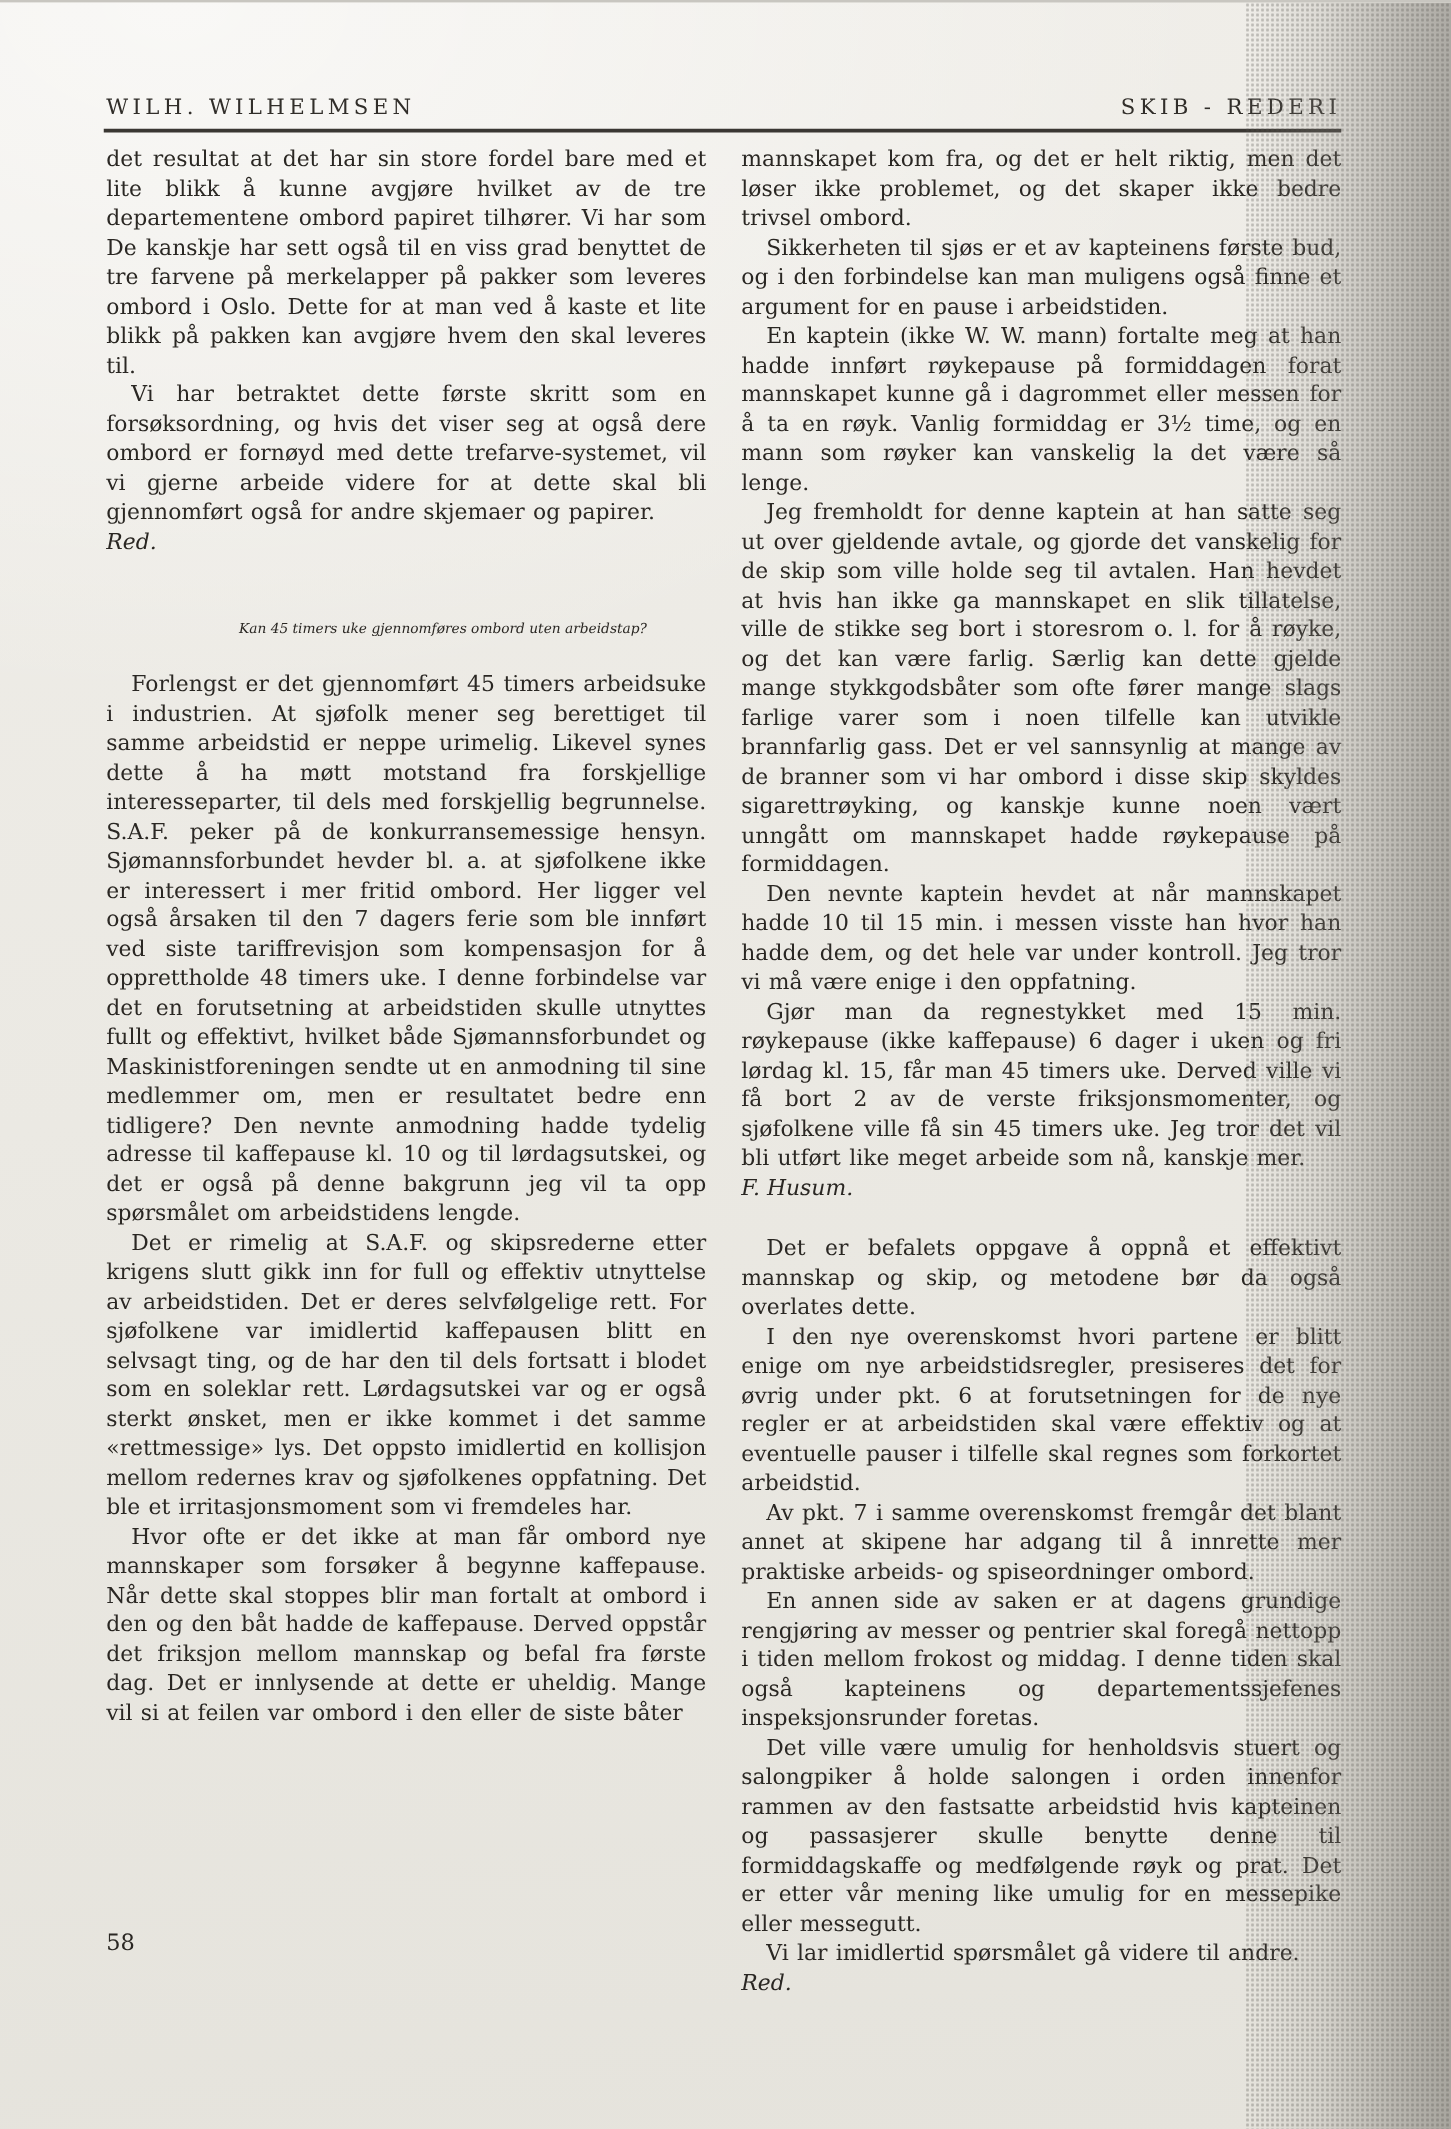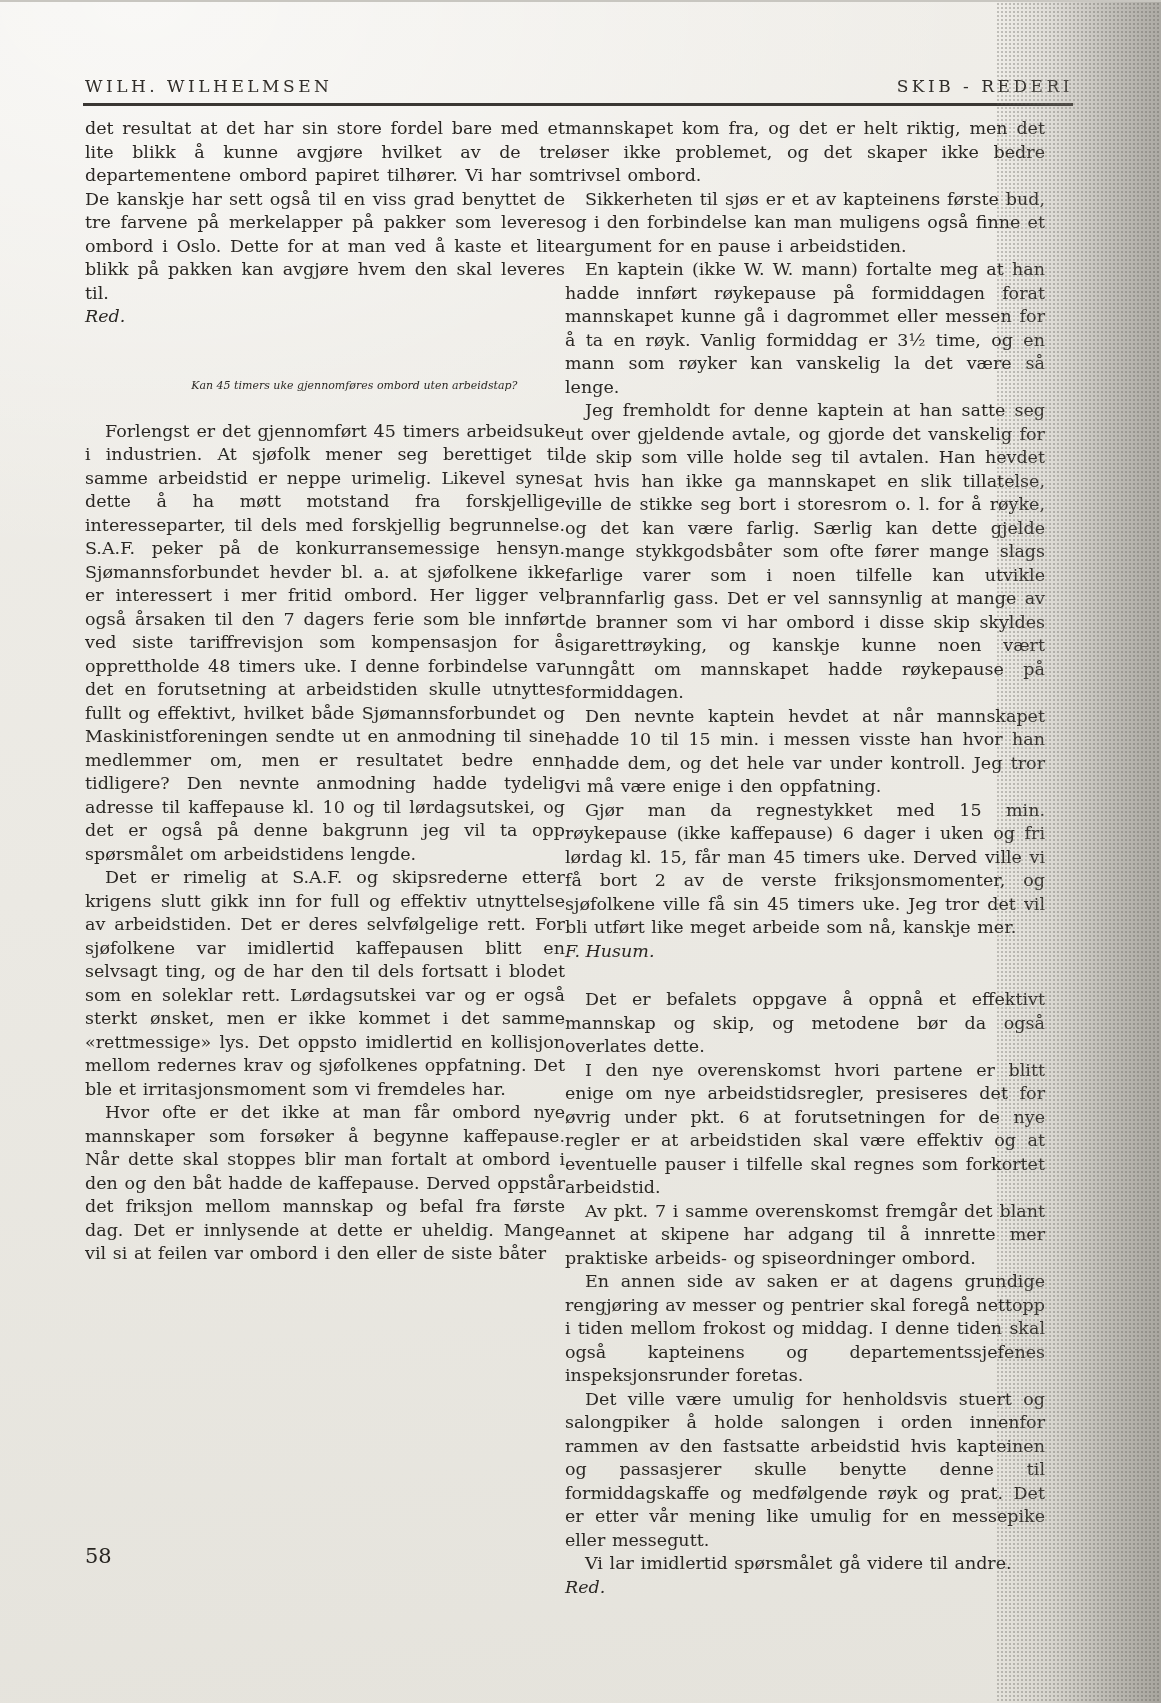--- a/index.html
+++ b/index.html
@@ -26,21 +26,21 @@
     position:absolute;top:74px;left:85px;width:988px;
     display:flex;justify-content:space-between;
     font-size:17px;letter-spacing:3.5px;color:#312e2a;
   }
   .rule{
     position:absolute;top:101px;left:83px;width:990px;height:3px;
     background:#3a3733;
   }
   .cols{
     position:absolute;top:115px;left:85px;width:988px;
-    display:flex;
+    display:flex;gap:28px;
   }
   .col{width:480px;}
   .p{
     margin:0;
     font-size:17.5px;line-height:23.5px;
     text-align:justify;
     word-spacing:0.06em;
   }
   .ind{text-indent:20px;}
   .sig{
@@ -51,39 +51,40 @@
   }
   .head{
     margin:44px auto 22px;
     max-width:385px;
     font-size:11px;line-height:25px;
     font-style:italic;text-align:right;
   }
   .gap{margin-top:25px;}
   .pagenum{
     position:absolute;left:85px;top:1542px;
-    font-size:21px;color:#2a2723;text-align:right;
+    font-size:18px;color:#2a2723;text-align:right;
   }
 </style>
 </head>
 <body>
 
 <div class="page">
 
   <div class="hdr">
     <span>WILH. WILHELMSEN</span>
     <span>SKIB - REDERI</span>
   </div>
 
   <div class="rule"></div>
 
   <div class="cols">
 
     <div class="col">
       <p class="p">det resultat at det har sin store fordel bare med et lite blikk å kunne avgjøre hvilket av de tre departementene ombord papiret tilhører. Vi har som De kanskje har sett også til en viss grad benyttet de tre farvene på merkelapper på pakker som leveres ombord i Oslo. Dette for at man ved å kaste et lite blikk på pakken kan avgjøre hvem den skal leveres til.</p>
+      <p class="p ind">Vi har betraktet dette første skritt som en forsøksordning, og hvis det viser seg at også dere ombord er fornøyd med dette trefarve-systemet, vil vi gjerne arbeide videre for at dette skal bli gjennomført også for andre skjemaer og papirer.</p>
       <p class="sig">Red.</p>
       <p class="head">Kan 45 timers uke gjennomføres ombord uten arbeidstap?</p>
       <p class="p ind">Forlengst er det gjennomført 45 timers arbeidsuke i industrien. At sjøfolk mener seg berettiget til samme arbeidstid er neppe urimelig. Likevel synes dette å ha møtt motstand fra forskjellige interesseparter, til dels med forskjellig begrunnelse. S.A.F. peker på de konkurransemessige hensyn. Sjømannsforbundet hevder bl. a. at sjøfolkene ikke er interessert i mer fritid ombord. Her ligger vel også årsaken til den 7 dagers ferie som ble innført ved siste tariffrevisjon som kompensasjon for å opprettholde 48 timers uke. I denne forbindelse var det en forutsetning at arbeidstiden skulle utnyttes fullt og effektivt, hvilket både Sjømannsforbundet og Maskinistforeningen sendte ut en anmodning til sine medlemmer om, men er resultatet bedre enn tidligere? Den nevnte anmodning hadde tydelig adresse til kaffepause kl. 10 og til lørdagsutskei, og det er også på denne bakgrunn jeg vil ta opp spørsmålet om arbeidstidens lengde.</p>
       <p class="p ind">Det er rimelig at S.A.F. og skipsrederne etter krigens slutt gikk inn for full og effektiv utnyttelse av arbeidstiden. Det er deres selvfølgelige rett. For sjøfolkene var imidlertid kaffepausen blitt en selvsagt ting, og de har den til dels fortsatt i blodet som en soleklar rett. Lørdagsutskei var og er også sterkt ønsket, men er ikke kommet i det samme «rettmessige» lys. Det oppsto imidlertid en kollisjon mellom redernes krav og sjøfolkenes oppfatning. Det ble et irritasjonsmoment som vi fremdeles har.</p>
       <p class="p ind">Hvor ofte er det ikke at man får ombord nye mannskaper som forsøker å begynne kaffepause. Når dette skal stoppes blir man fortalt at ombord i den og den båt hadde de kaffepause. Derved oppstår det friksjon mellom mannskap og befal fra første dag. Det er innlysende at dette er uheldig. Mange vil si at feilen var ombord i den eller de siste båter</p>
     </div>
 
     <div class="col">
       <p class="p">mannskapet kom fra, og det er helt riktig, men det løser ikke problemet, og det skaper ikke bedre trivsel ombord.</p>
       <p class="p ind">Sikkerheten til sjøs er et av kapteinens første bud, og i den forbindelse kan man muligens også finne et argument for en pause i arbeidstiden.</p>

